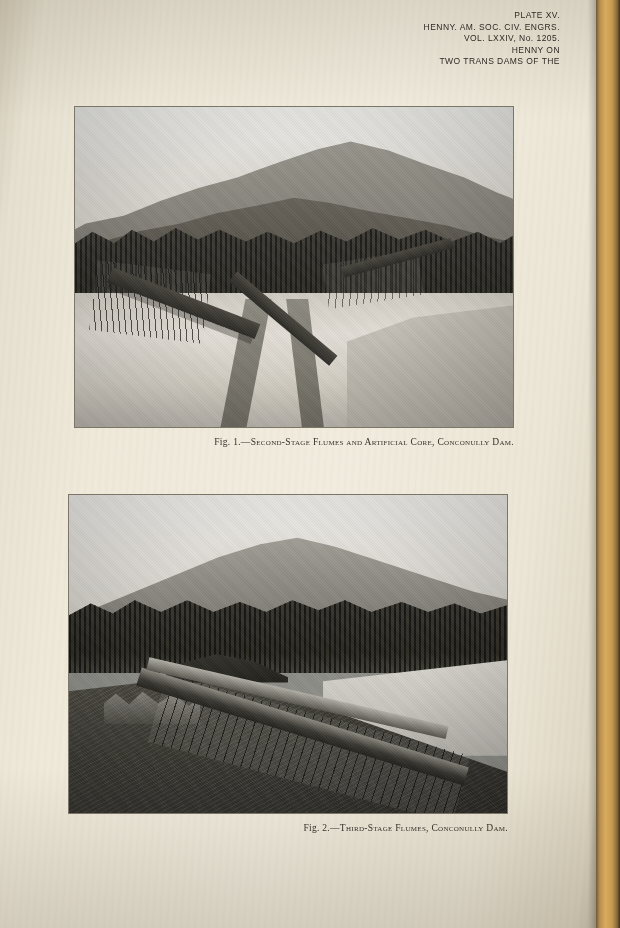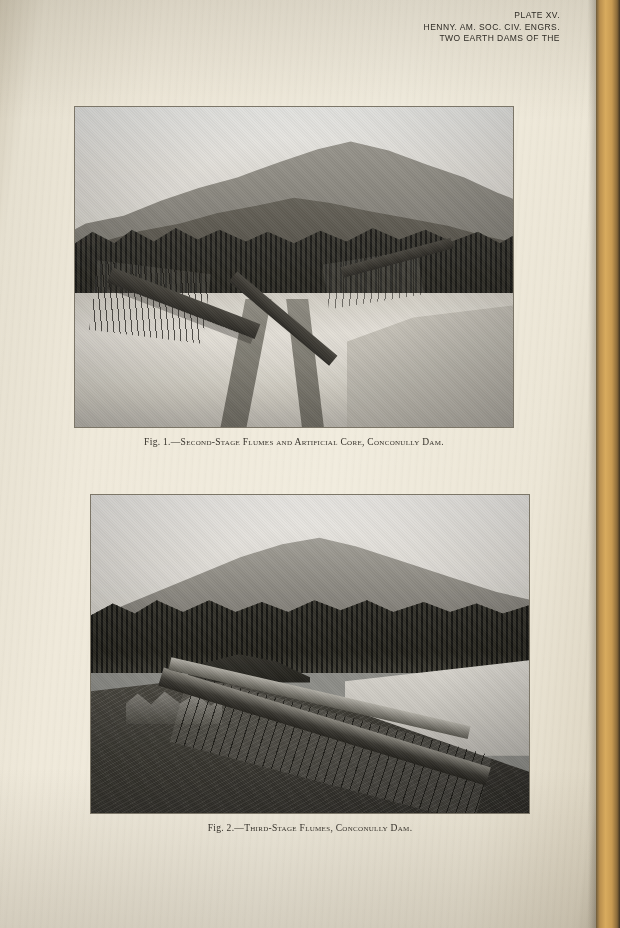--- a/index.html
+++ b/index.html
@@ -85,36 +85,36 @@
     letter-spacing: 0.45px;
     font-family: "Liberation Sans", sans-serif;
   }
   .plate-header div { white-space: nowrap; }
 
   
   .figure {
     position: absolute;
   }
   .fig1 { left: 74px; top: 106px; width: 440px; }
-  .fig2 { left: 90px; top: 494px; width: 440px; }
+  .fig2 { left: 68px; top: 494px; width: 440px; }
 
   .photo {
     position: relative;
     width: 440px;
     border: 1px solid #7c7668;
     box-sizing: border-box;
     overflow: hidden;
     background: #8d8d88;
   }
   .photo.p1 { height: 322px; }
   .photo.p2 { height: 320px; }
 
   .caption {
     margin-top: 9px;
-    text-align: center;
+    text-align: right;
     font-family: "Liberation Serif", serif;
     font-size: 9.5px;
     color: #35312a;
     letter-spacing: 0.3px;
     font-variant: small-caps;
   }
   .caption .lead { font-variant: normal; }
 
   
   .sky1 {
@@ -266,21 +266,23 @@
 
   <div class="paper">
     <div class="paper-grain"></div>
     <div class="paper-shade-top"></div>
     <div class="paper-shade-bottom"></div>
   </div>
 
   <div class="plate-header">
     <div>PLATE XV.</div>
     <div>HENNY. AM. SOC. CIV. ENGRS.</div>
-    <div>TWO EARTH DAMS OF THE</div>
+    <div>VOL. LXXIV, No. 1205.</div>
+    <div>HENNY ON</div>
+    <div>TWO TRANS DAMS OF THE</div>
   </div>
 
   <div class="figure fig1">
     <div class="photo p1">
       <div class="sky1"></div>
       <div class="ridge-far"></div>
       <div class="ridge-mid"></div>
       <div class="forest1"></div>
       <div class="valley1"></div>
       <div class="bank-right1"></div>

